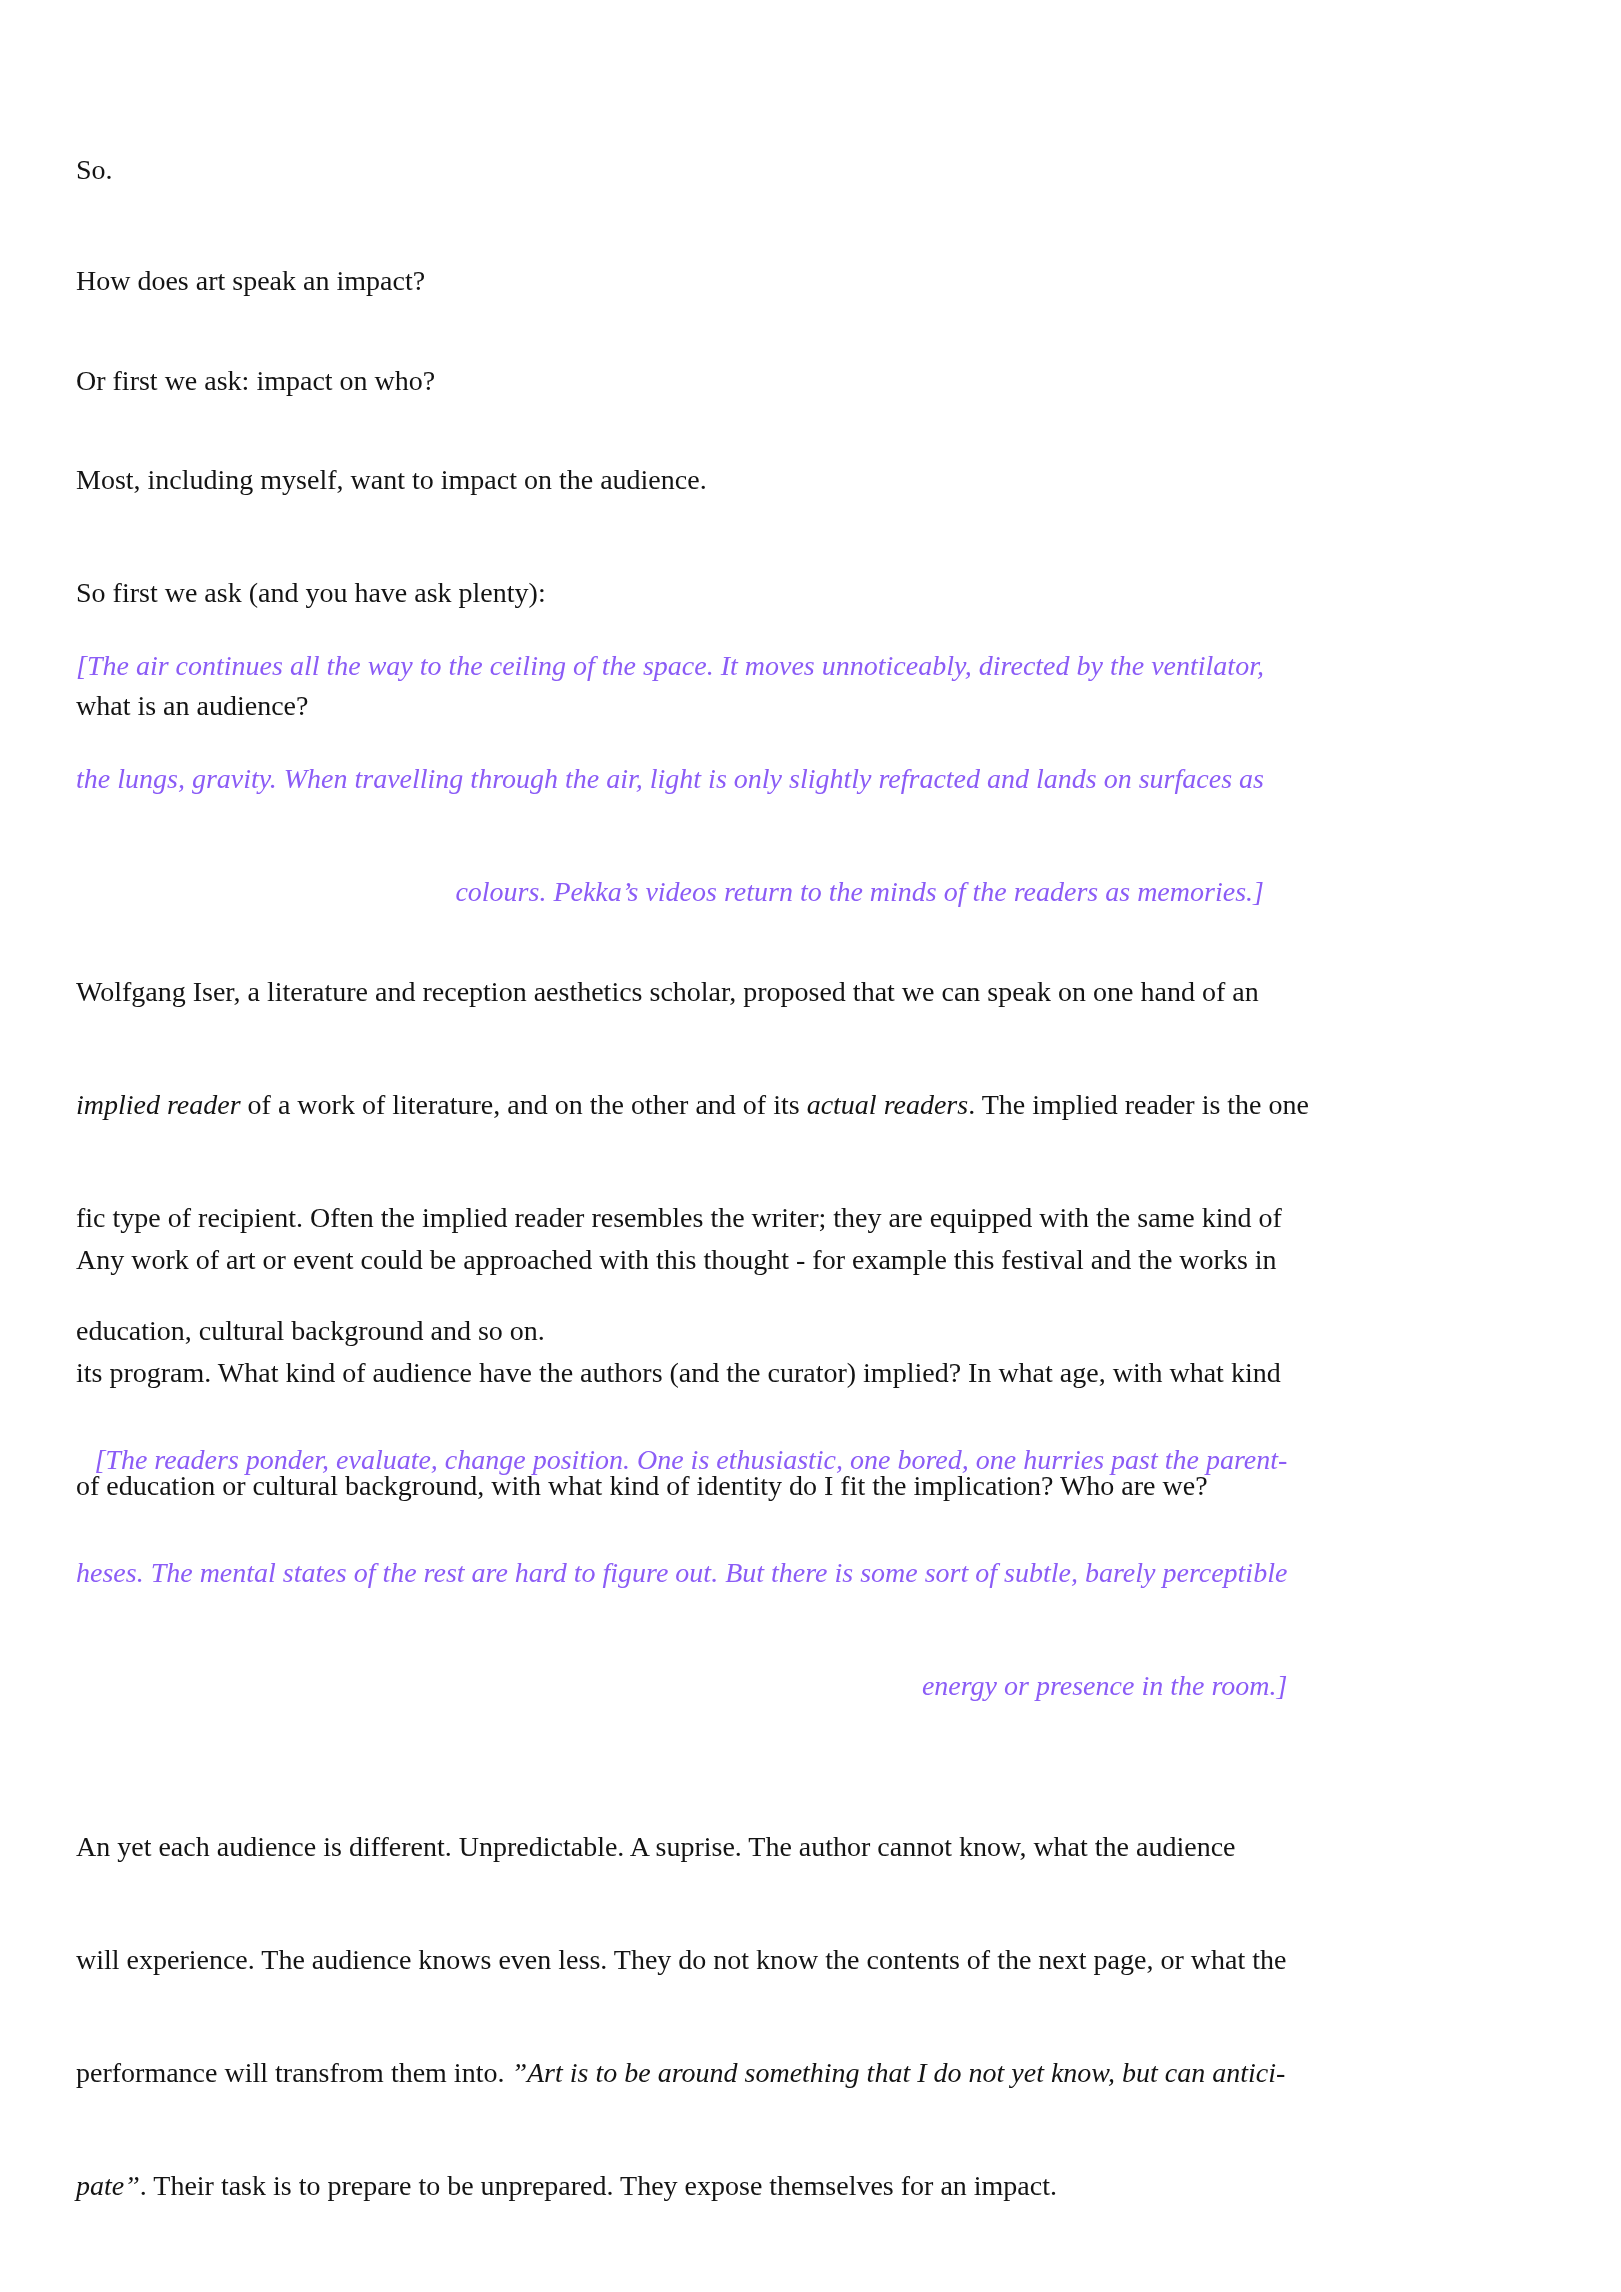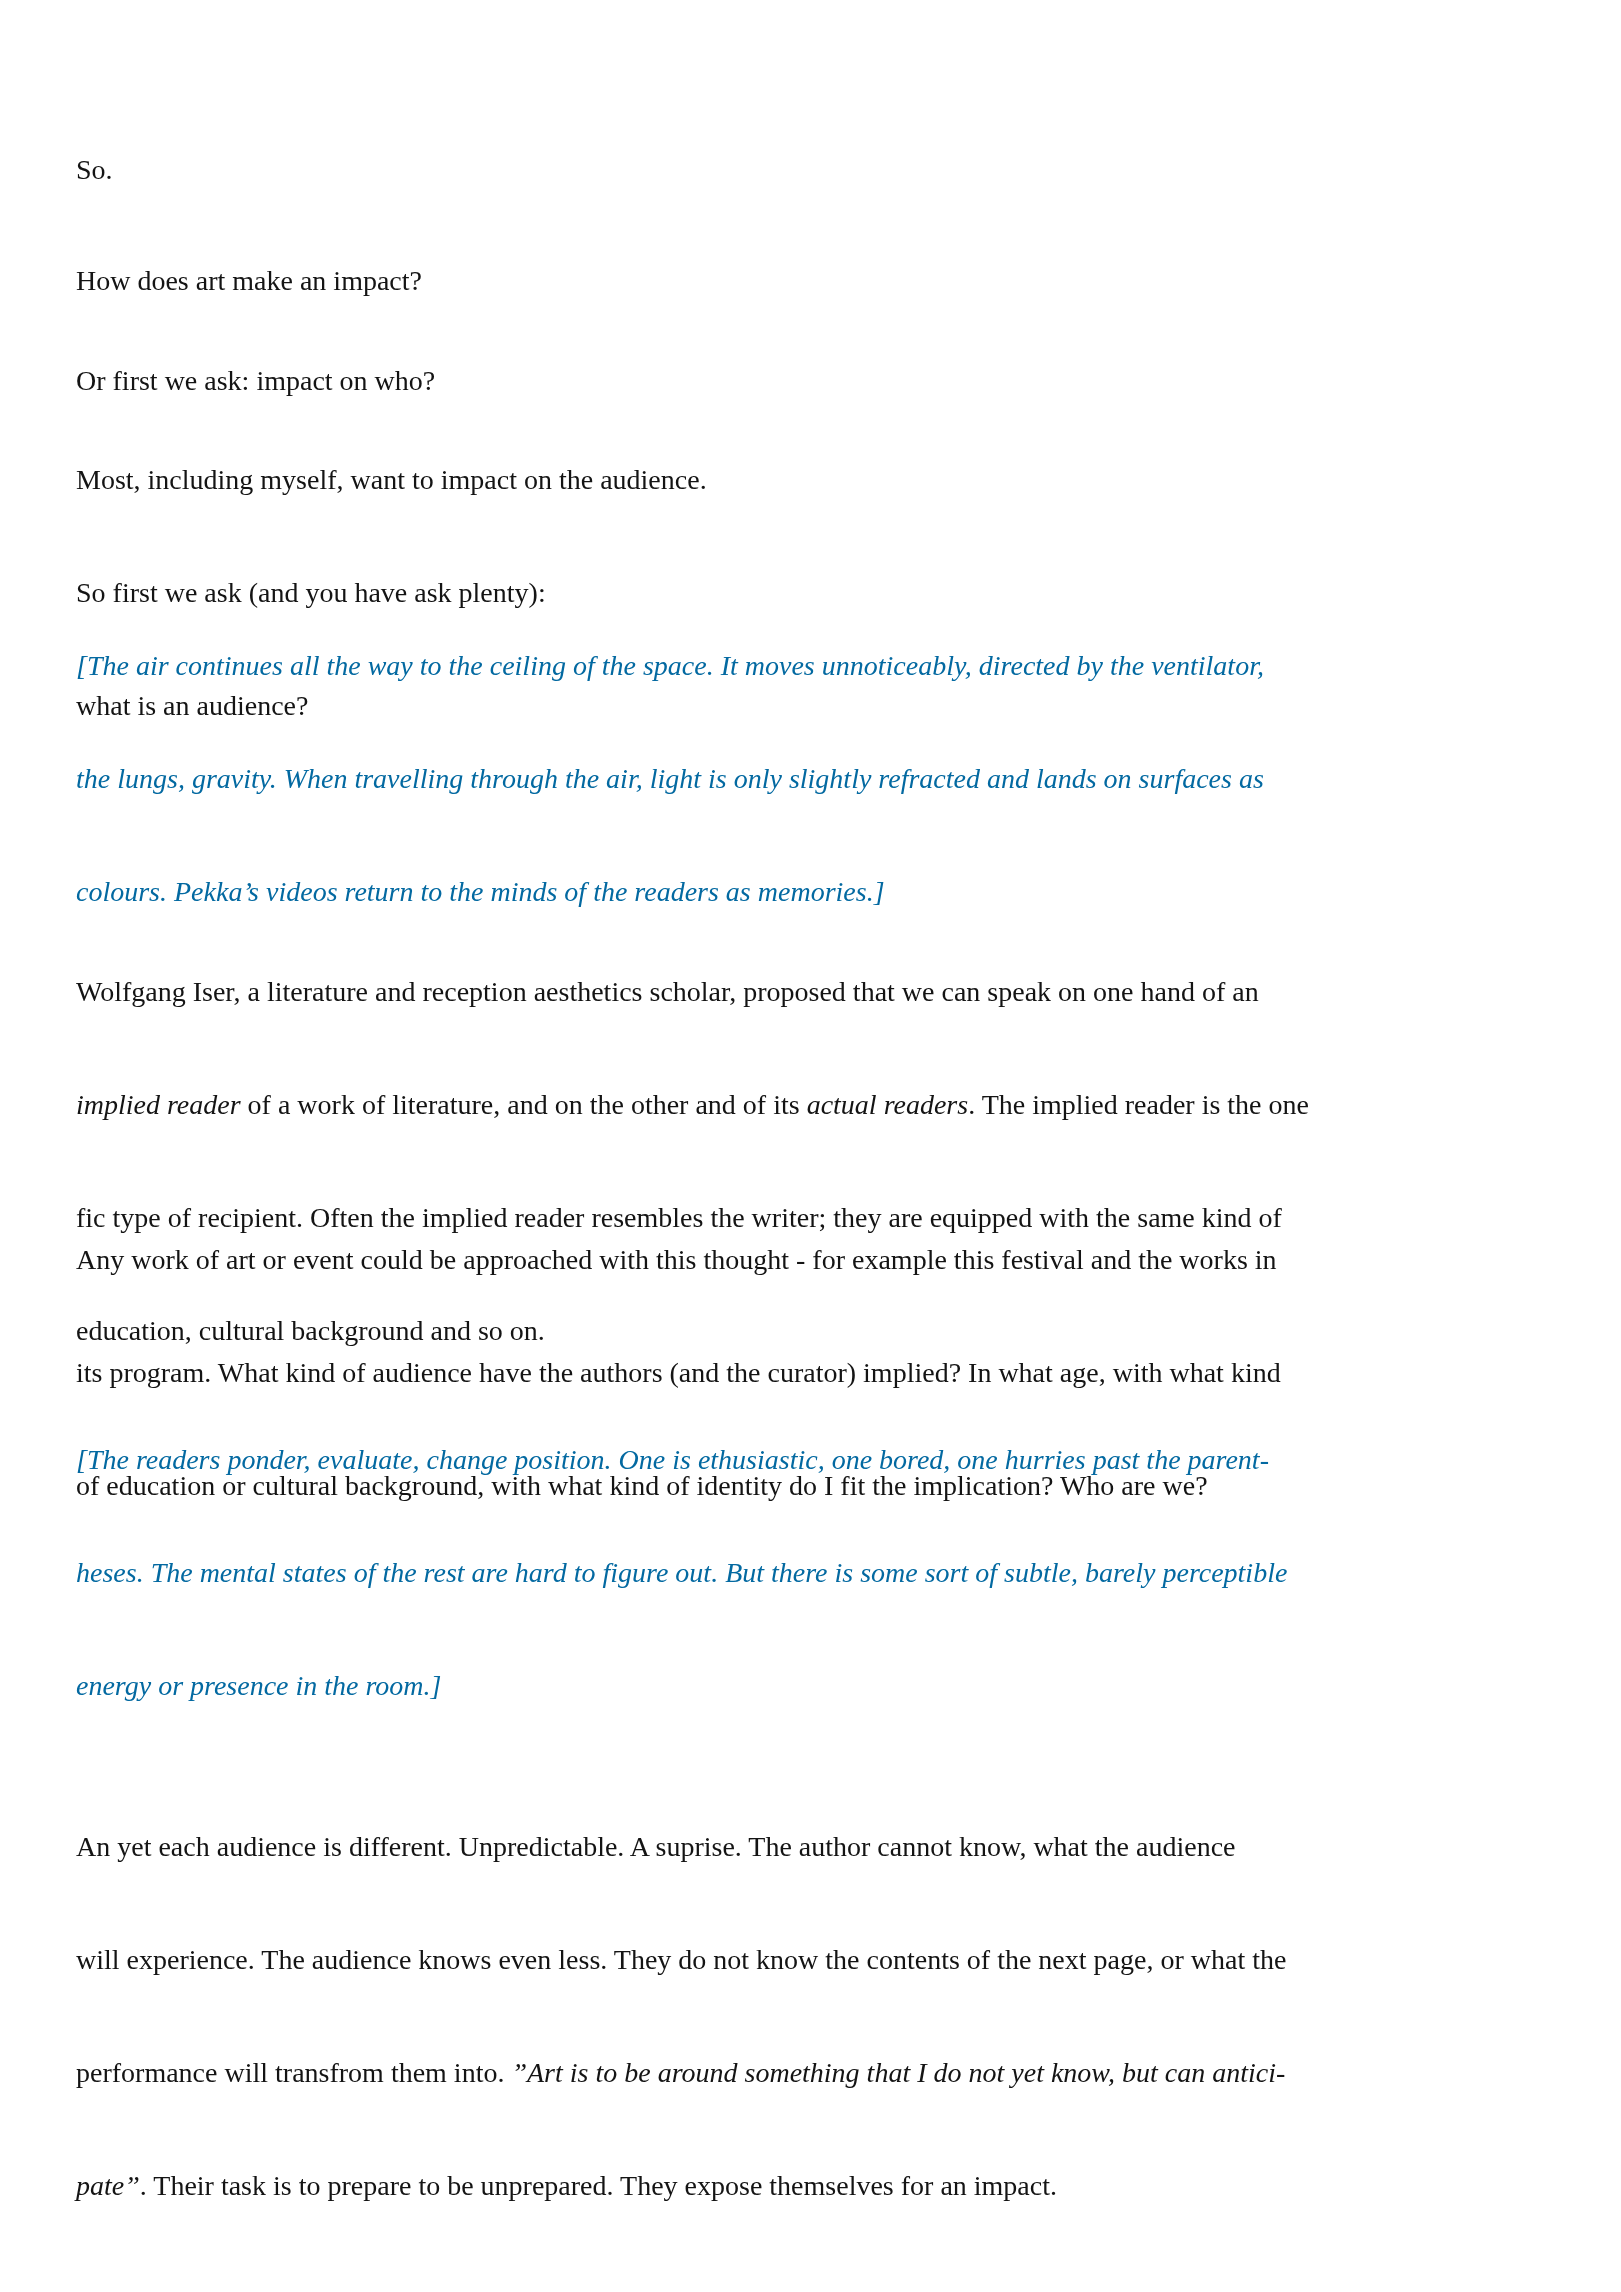--- a/index.html
+++ b/index.html
@@ -20,38 +20,39 @@
   .block {
     position: absolute;
     left: 76px;
     white-space: pre;
   }
   .line {
     line-height: 49px;
     white-space: pre;
   }
   .red {
-    color: #0369a1;
+    color: #8b5cf6;
     font-style: italic;
+    text-align: right;
   }
   .it {
     font-style: italic;
   }
 </style>
 </head>
 <body>
 
 <div class="page">
 
   <div class="block" style="top:81px">
     <div class="line">So.</div>
   </div>
 
   <div class="block" style="top:192px">
-    <div class="line">How does art make an impact?</div>
+    <div class="line">How does art speak an impact?</div>
   </div>
 
   <div class="block" style="top:292px">
     <div class="line">Or first we ask: impact on who?</div>
   </div>
 
   <div class="block" style="top:391px">
     <div class="line">Most, including myself, want to impact on the audience.</div>
     <div class="line">So first we ask (and you have ask plenty):</div>
     <div class="line">what is an audience?</div>

